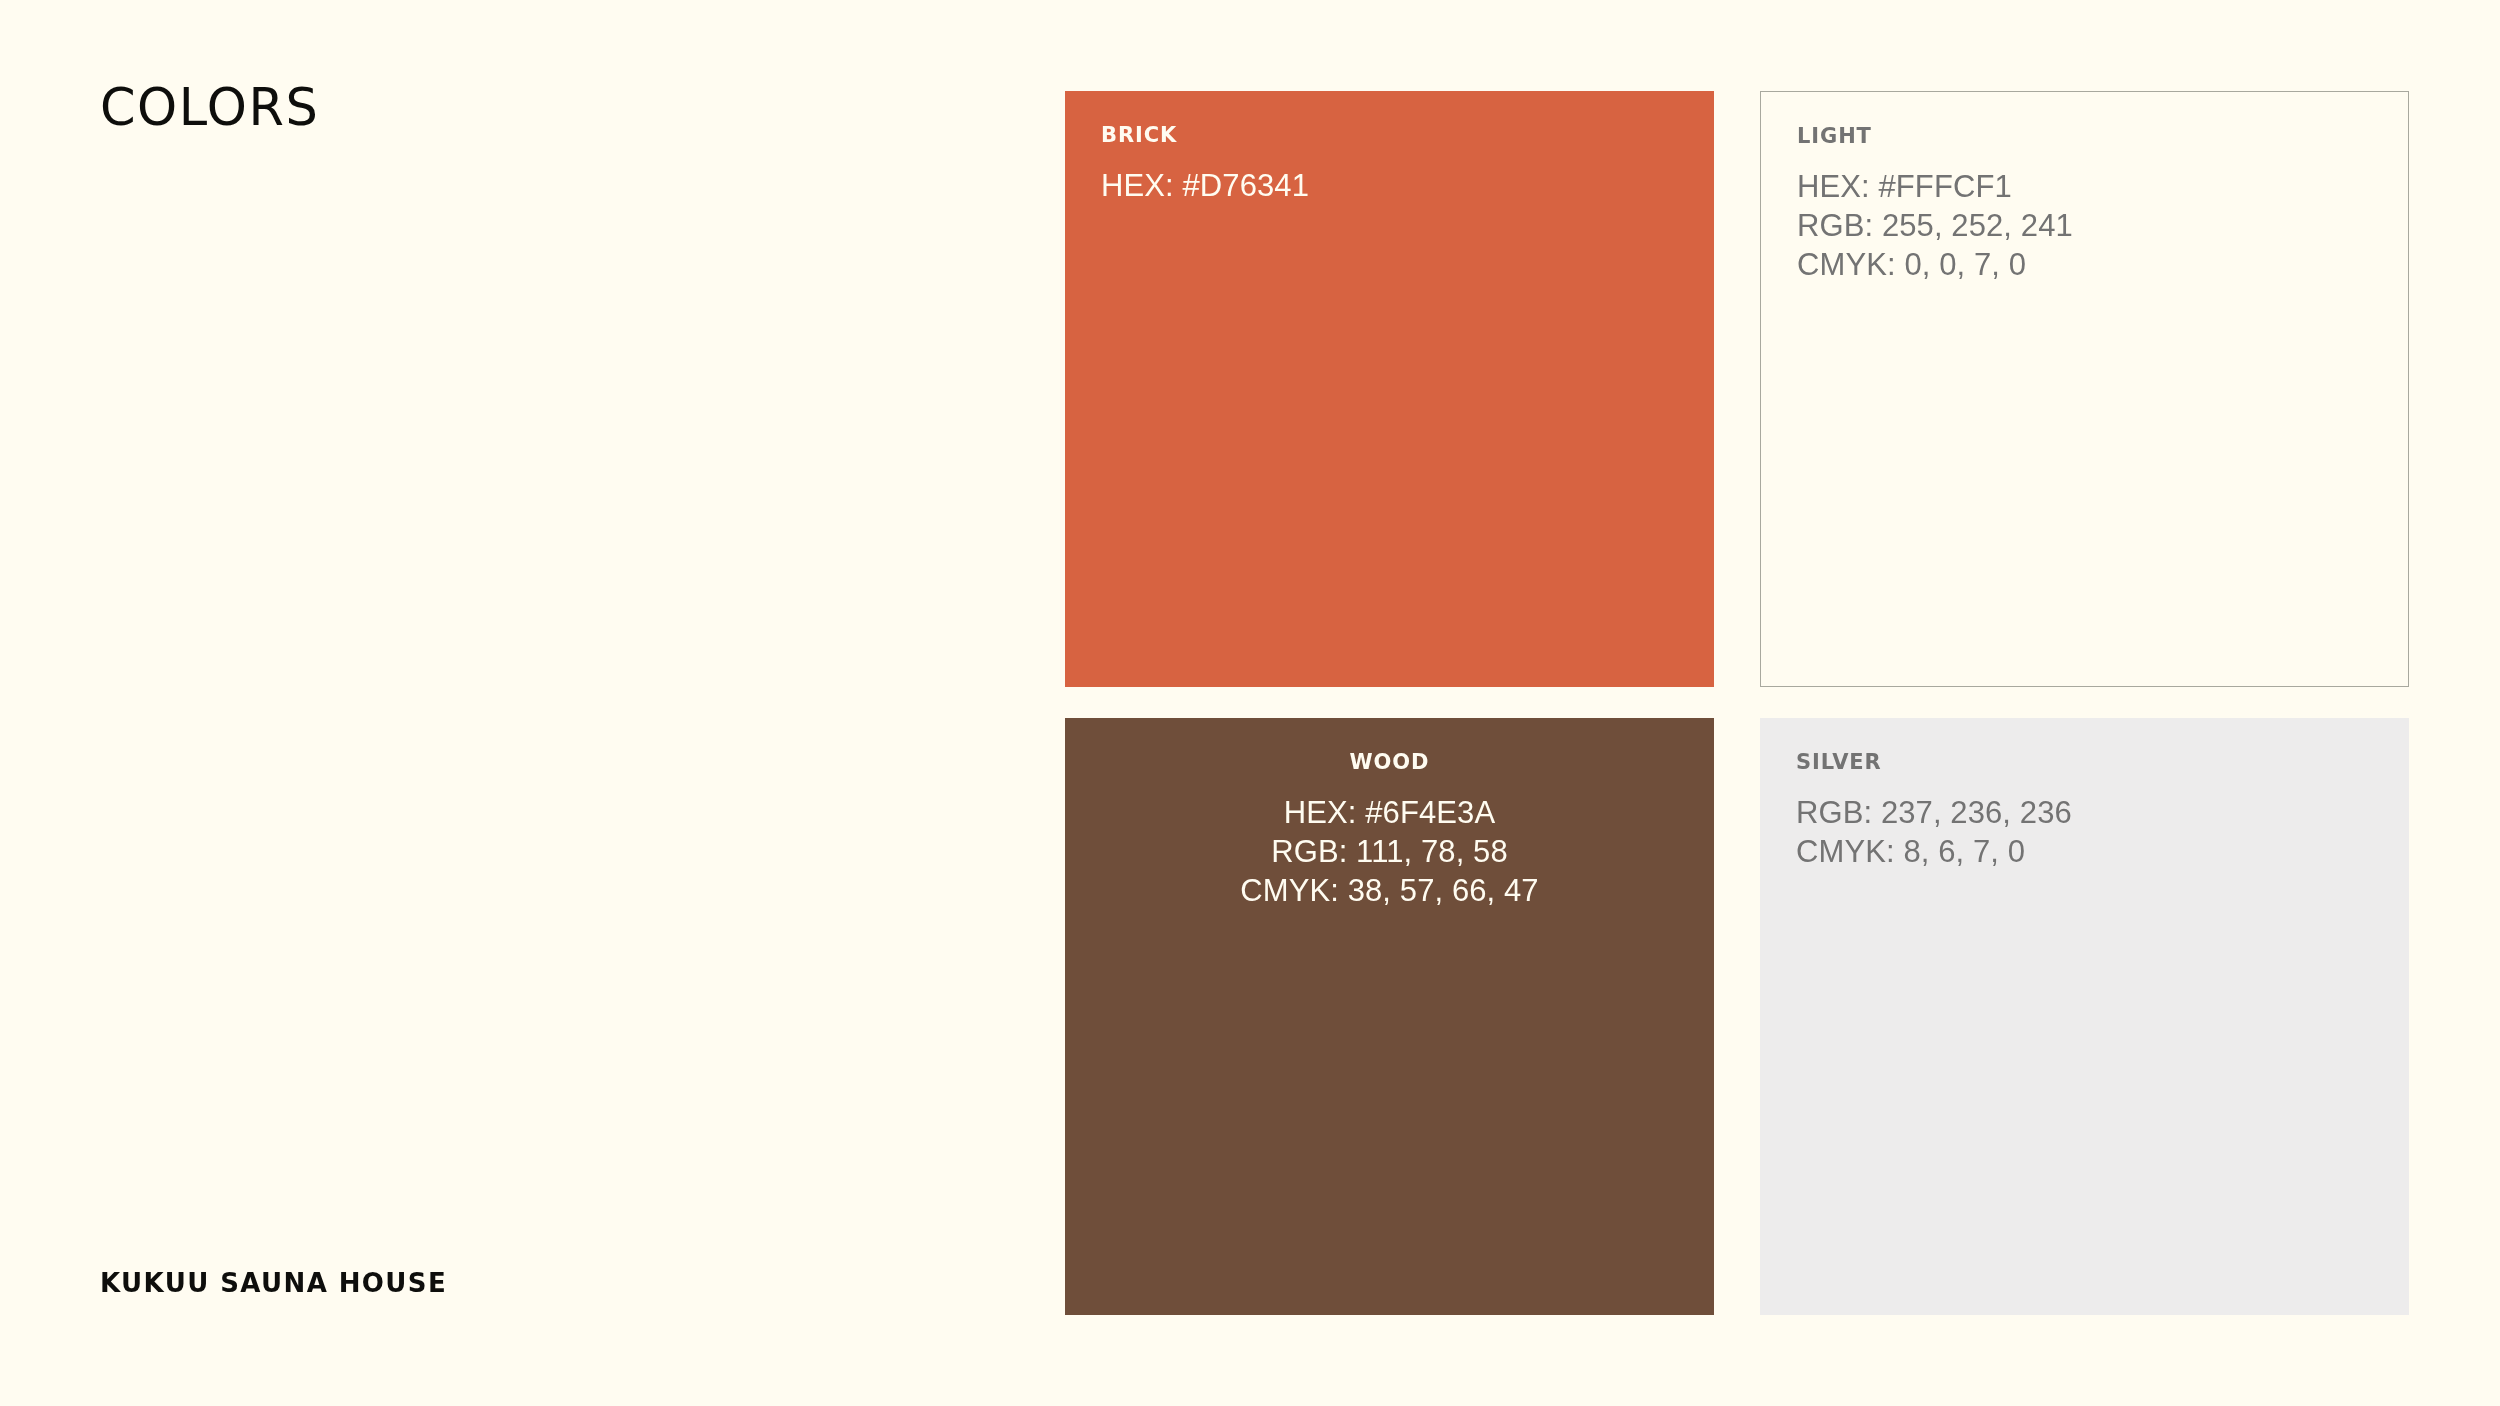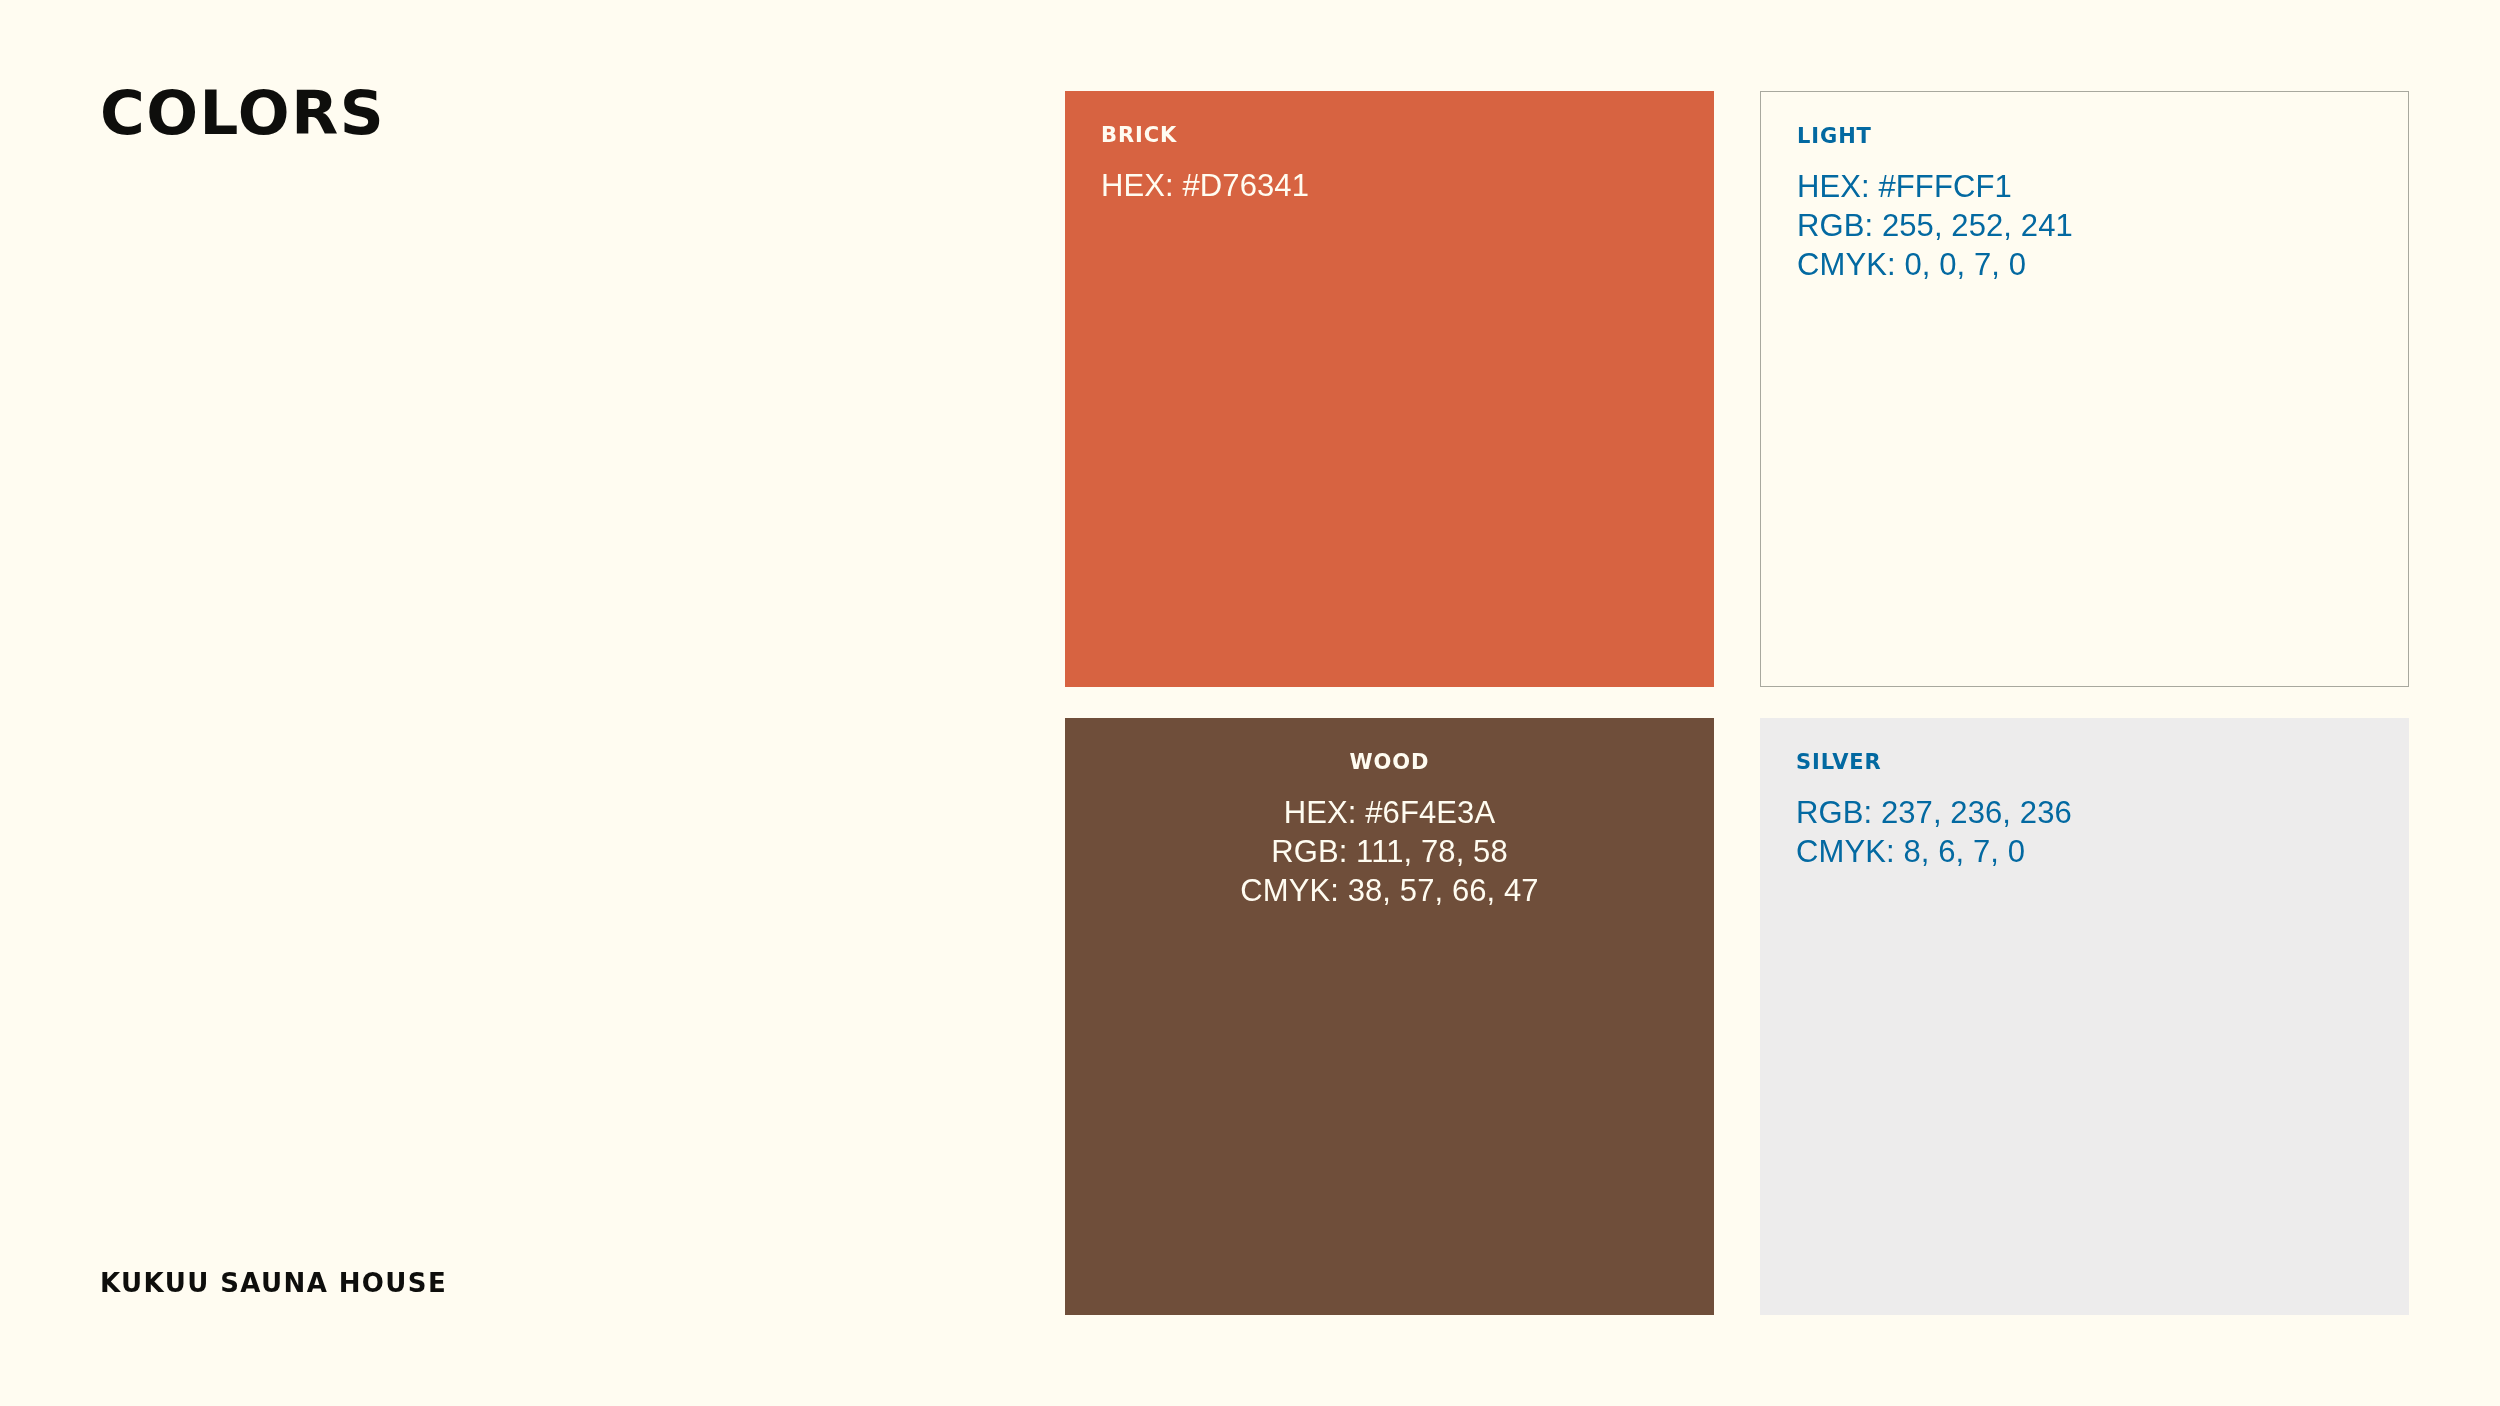--- a/index.html
+++ b/index.html
@@ -23,22 +23,22 @@
     height: 1406px;
     background: #FFFCF1;
   }
 
   
   .page-title {
     position: absolute;
     left: 100px;
     top: 82px;
     font-family: "DejaVu Sans", sans-serif;
-    font-weight: 700;
-    font-size: 61px;
+    font-weight: 400;
+    font-size: 51px;
     line-height: 1;
     letter-spacing: 1.5px;
     color: #0E0E0C;
     white-space: nowrap;
   }
 
   .brand-footer {
     position: absolute;
     left: 100px;
     top: 1270px;
@@ -89,21 +89,21 @@
     letter-spacing: 0.1px;
     white-space: nowrap;
   }
 
   
   .swatch.on-dark .swatch-name,
   .swatch.on-dark .swatch-spec { color: #FFFCF1; }
 
   
   .swatch.on-light .swatch-name,
-  .swatch.on-light .swatch-spec { color: #0369a1; }
+  .swatch.on-light .swatch-spec { color: #737373; }
 
   
   .swatch.bordered { border: 1px solid #A8A89E; }
 </style>
 </head>
 <body style="background: rgb(255, 252, 241);">
 
 <div class="page">
 
   <h1 class="page-title">COLORS</h1>

